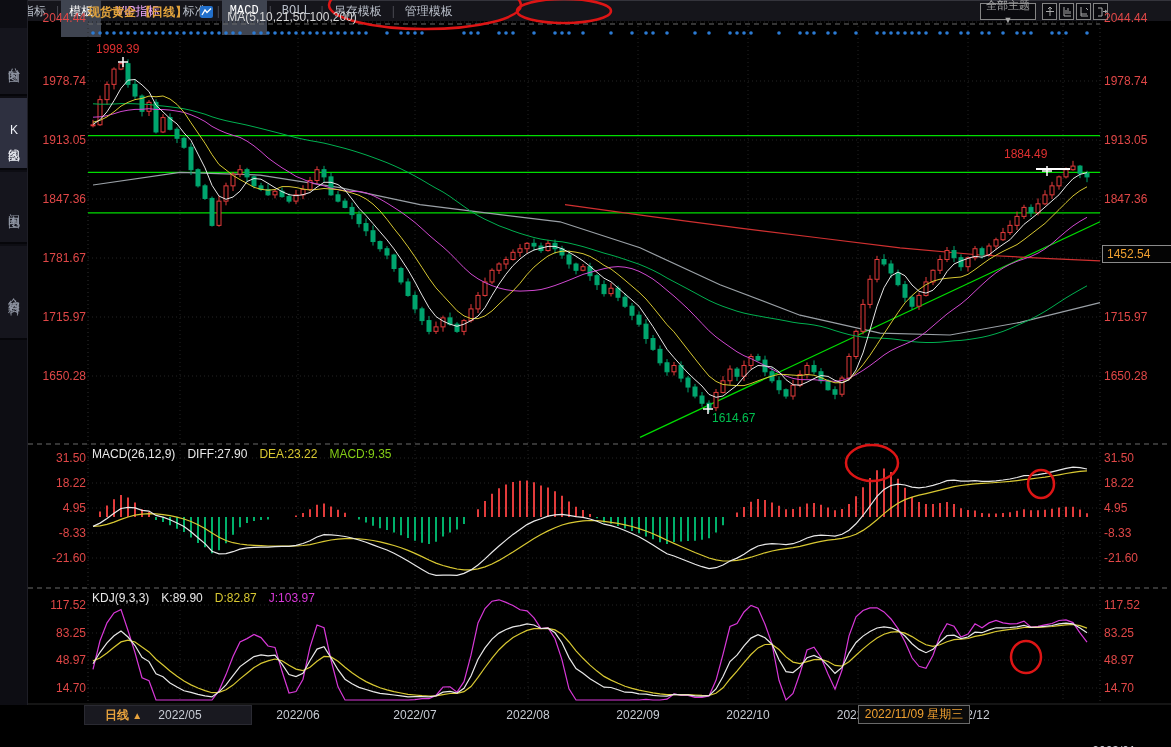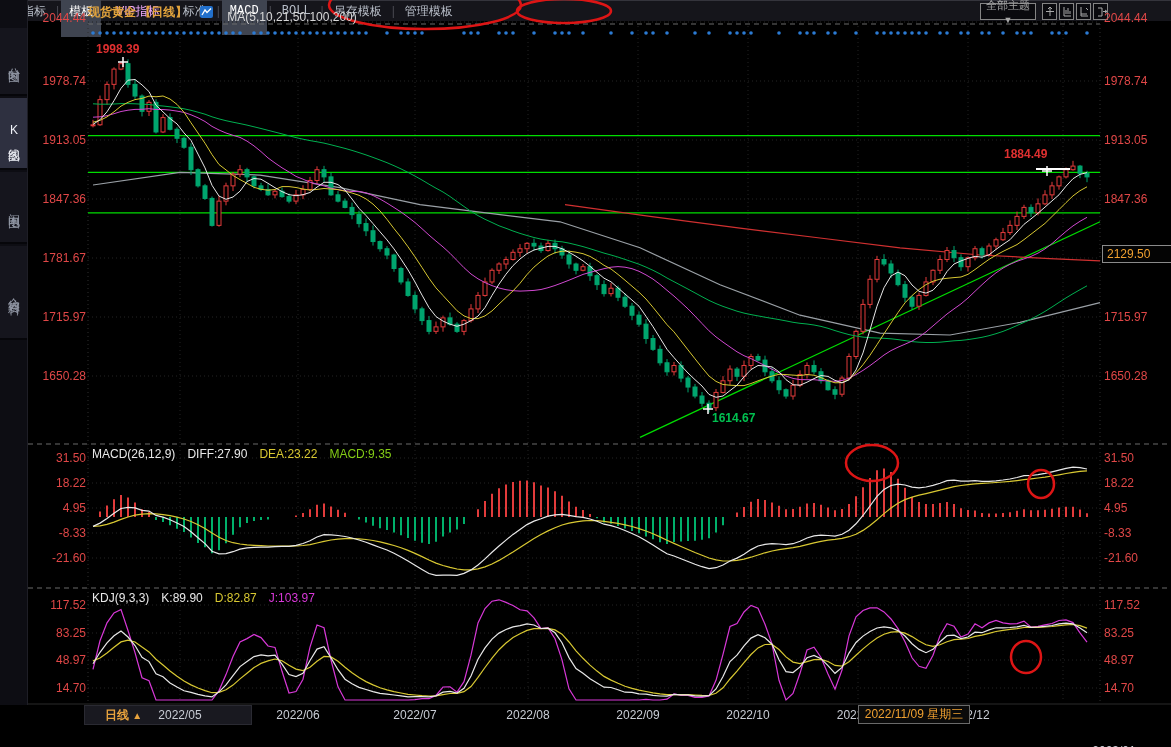--- a/index.html
+++ b/index.html
@@ -16,21 +16,21 @@
   .tb-ma-group{color:#d8d8d8;margin-top:10px;}
   .ma-val{font-weight:normal;}
   #theme-dd{left:980px;top:3px;width:54px;height:15px;border:1px solid #848484;color:#a8a8a8;
             font-size:11px;display:flex;align-items:center;justify-content:center;gap:2px;cursor:pointer;background:#0a0a0e;flex-direction:column;}
   .tool-btn{top:3px;width:13px;height:15px;border:1px solid #848484;background:#0a0a0e;cursor:pointer;
             display:flex;align-items:center;justify-content:center;}
   .axis-label{color:#e04747;line-height:14px;}
   .axis-left{left:28px;width:58px;text-align:right;}
   .axis-right{left:1104px;text-align:left;}
   .panel-header{display:flex;gap:12px;white-space:nowrap;color:#e8e8e8;}
-  .ann{font-weight:bold;}
+  .ann{font-weight:normal;}
   #price-box{left:1102px;top:245px;width:64px;height:16px;border:1px solid #8a8a8a;background:#040404;
              color:#f0a030;line-height:16px;padding-left:4px;}
   #date-box{left:858px;top:705px;width:110px;height:17px;border:1px solid #6a6a6a;background:#0a0a0a;
             color:#f0a030;line-height:17px;text-align:center;z-index:5;}
   #period-box{left:84px;top:705px;width:146px;height:18px;background:#191920;border:1px solid #2a2a32;
               color:#e8a33d;font-weight:bold;line-height:18px;padding-left:20px;cursor:pointer;}
   .month-label{color:#c8ccd4;top:708px;width:60px;text-align:center;z-index:1;}
   #tabrow{left:0;top:726px;width:1171px;height:21px;background:#15151b;border-top:1px solid #34343c;
           display:flex;align-items:center;padding-left:14px;box-sizing:border-box;}
   .btab{padding:17px 8px;color:#b9bfc9;cursor:pointer;white-space:nowrap;}
@@ -676,21 +676,21 @@
   <span>KDJ(9,3,3)</span>
   <span>K:89.90</span>
   <span style="color:#d8c832;">D:82.87</span>
   <span style="color:#d838d8;">J:103.97</span>
 </div>
 
 <div class="abs ann" style="left:96px;top:42px;color:#e03030;">1998.39</div>
 <div class="abs ann" style="left:1004px;top:147px;color:#e03030;">1884.49</div>
 <div class="abs ann" style="left:712px;top:411px;color:#00c050;">1614.67</div>
 
-<div id="price-box" class="abs">2129.50</div>
+<div id="price-box" class="abs">1452.54</div>
 <div id="date-box" class="abs">2022/11/09 星期三</div>
 
 <div id="period-box" class="abs">
   <span>日线</span>
   <span style="font-size:10px;">▲</span>
 </div>
 
 <div id="tabrow">
     <span class="btab normal">指标</span>
     <span class="tab-sep">|</span>

